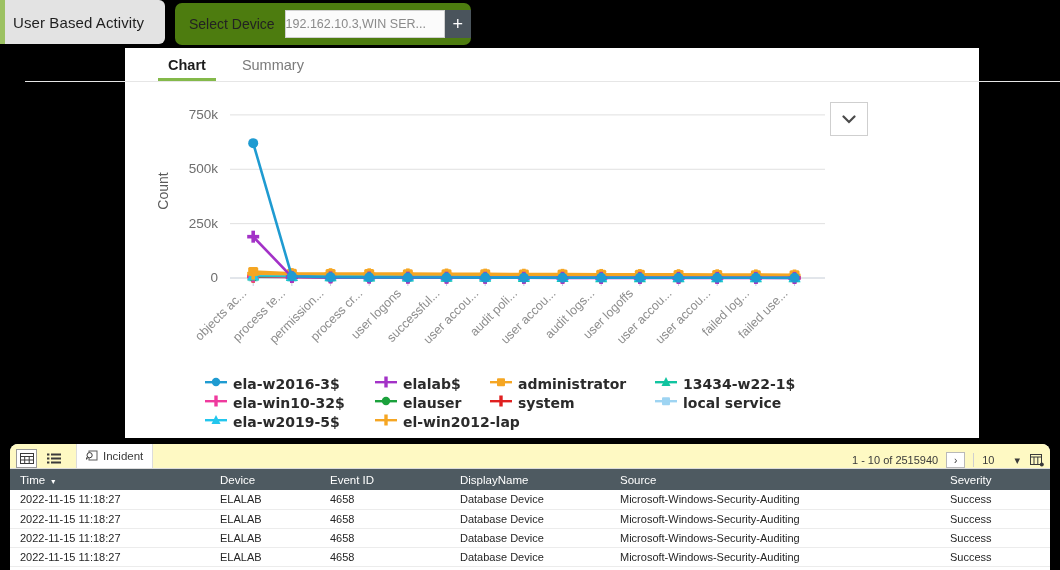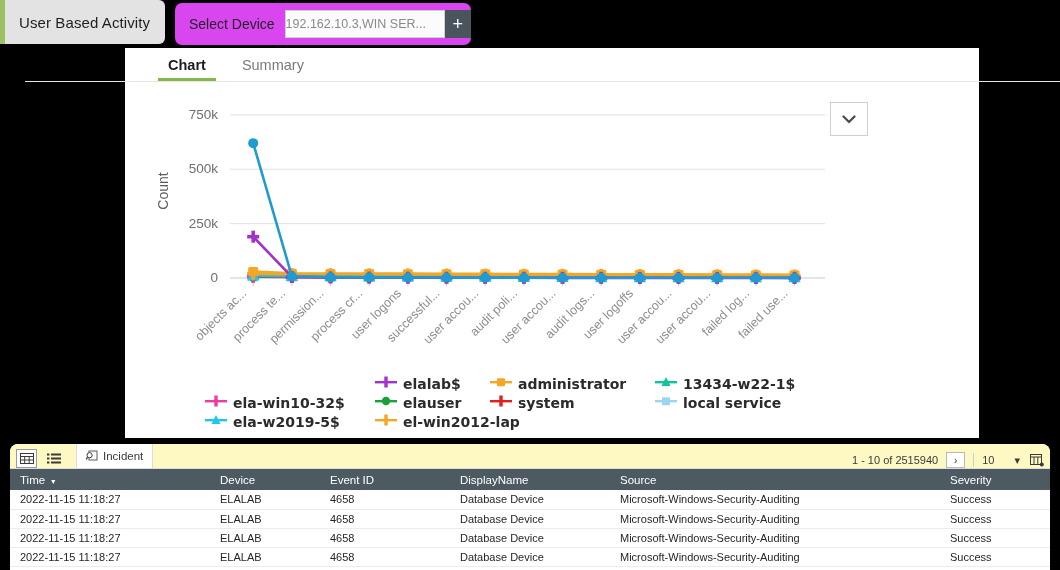--- a/index.html
+++ b/index.html
@@ -18,29 +18,29 @@
     background: #e3e3e3;
     border-radius: 0 6px 6px 0;
     display: flex; align-items: center;
     box-shadow: 0 1px 3px rgba(0,0,0,.35);
   }
   #page-tab .accent {
     width: 5px; height: 44px; background: #9cc162;
     border-radius: 0 0 0 0; flex: none;
   }
   #page-tab .tab-label {
-    font-size: 15px; color: #1f1f1f; padding-left: 14px;
+    font-size: 15px; color: #1f1f1f; padding-left: 8px;
     letter-spacing: .1px;
   }
 
   
   #device-card {
     position: absolute; left: 175px; top: 3px;
     width: 296px; height: 42px;
-    background: #d946ef; border-radius: 7px;
+    background: #4d7c0f; border-radius: 7px;
     display: flex; align-items: center;
     box-shadow: 0 1px 4px rgba(0,0,0,.3);
   }
   #device-card .lbl {
     font-size: 14px; color: #222; padding-left: 14px; padding-right: 10px;
     white-space: nowrap;
   }
   #device-input {
     width: 160px; height: 28px;
     border: 1px solid #d0d0d0; background: #fbfbfb;
@@ -469,20 +469,27 @@
         <circle cx="514.8666666666666" cy="191.739" r="5" fill="#1f9bd1"></circle>
         <circle cx="553.5333333333333" cy="191.76075" r="5" fill="#1f9bd1"></circle>
         <circle cx="592.1999999999999" cy="191.7825" r="5" fill="#1f9bd1"></circle>
         <circle cx="630.8666666666667" cy="191.80425" r="5" fill="#1f9bd1"></circle>
         <circle cx="669.5333333333333" cy="191.826" r="5" fill="#1f9bd1"></circle>
       </g>
     </svg>
 
   <div id="legend">
       <div class="legend-row" style="position: relative;">
+        <div class="legend-item" style="position: absolute; left: 0px;">
+          <span class="mk"><svg width="22" height="14" viewBox="0 0 22 14">
+              <rect x="0" y="6" width="22" height="2.4" fill="#1f9bd1"></rect>
+              <circle cx="11" cy="7" r="4.2" fill="#1f9bd1"></circle>
+            </svg></span>
+          <span class="lt">ela-w2016-3$</span>
+        </div>
         <div class="legend-item" style="position: absolute; left: 170px;">
           <span class="mk"><svg width="22" height="14" viewBox="0 0 22 14">
               <rect x="0" y="6" width="22" height="2.4" fill="#a332c7"></rect>
               <rect x="9.3" y="1.5" width="3.4" height="11" fill="#a332c7"></rect>
             </svg></span>
           <span class="lt">elalab$</span>
         </div>
         <div class="legend-item" style="position: absolute; left: 285px;">
           <span class="mk"><svg width="22" height="14" viewBox="0 0 22 14">
               <rect x="0" y="6" width="22" height="2.4" fill="#f5a623"></rect>

